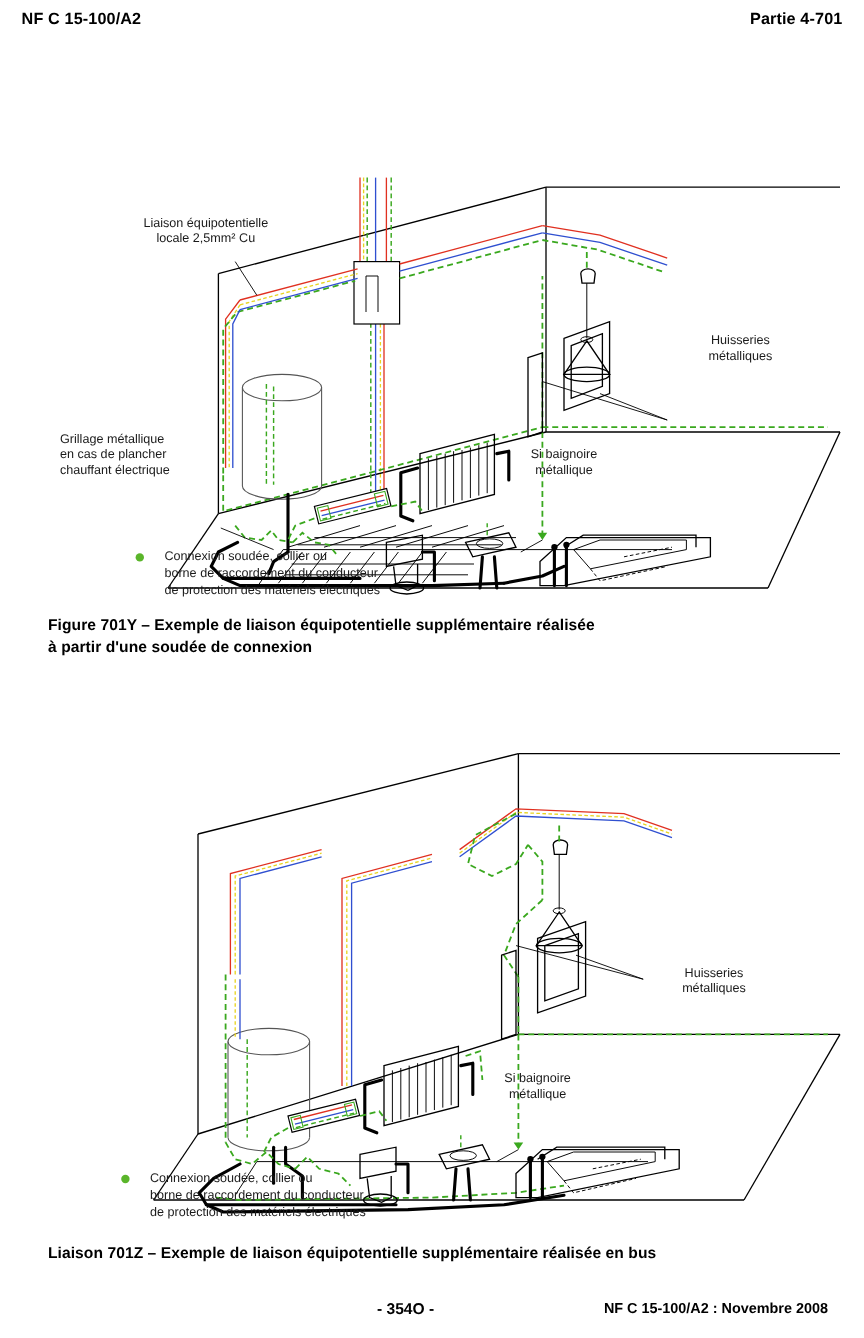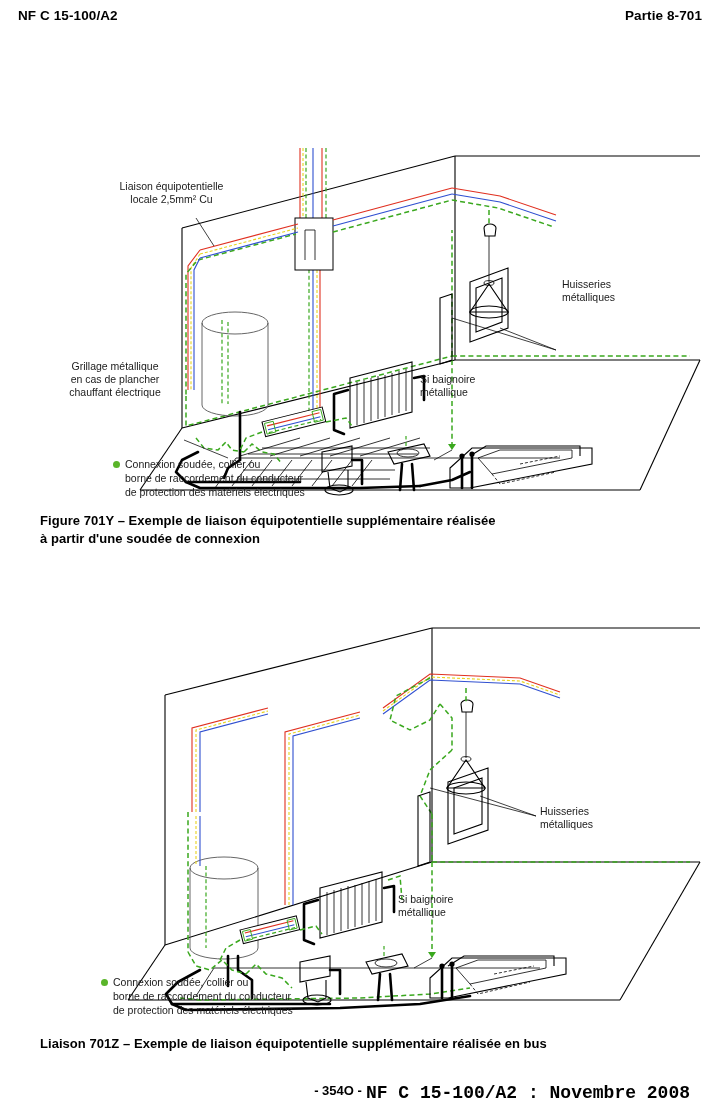--- a/index.html
+++ b/index.html
@@ -58,23 +58,22 @@
     left: 0; right: 0;
     text-align: center;
     font-size: 13px;
     font-weight: 600;
     transform: translateX(-22px);
   }
   .ftr-right {
     position: absolute;
     right: 12px;
     top: 0;
-    font-size: 18px;
+    font-size: 12px;
     font-weight: 600;
-    font-family: Liberation Mono, monospace;
   }
 
   
   .figure-block {
     position: absolute;
     left: 0;
     width: 720px;
   }
   #figure-1 { top: 60px; height: 500px; }
   #figure-2 { top: 600px; height: 470px; }
@@ -102,29 +101,29 @@
 
   
   .callout {
     position: absolute;
     font-size: 10.5px;
     line-height: 1.25;
     color: #1a1a1a;
     white-space: pre-line;
   }
   .callout.center { text-align: center; }
-  .callout.right { text-align: center; }
-  .callout.left { text-align: left; }
+  .callout.right { text-align: left; }
+  .callout.left { text-align: center; }
 
   
   .legend {
     position: absolute;
     display: flex;
     align-items: flex-start;
-    gap: 5px;
+    gap: 17px;
   }
   .legend-bullet {
     width: 7px;
     height: 7px;
     border-radius: 50%;
     margin-top: 3px;
     flex: none;
   }
   .legend-text {
     font-size: 10.5px;
@@ -135,21 +134,21 @@
 
   svg { display: block; }
 </style>
 </head>
 <body>
 
 <div class="page">
 
   <div class="page-header">
     <div class="hdr-left">NF C 15-100/A2</div>
-    <div class="hdr-right">Partie 8-701</div>
+    <div class="hdr-right">Partie 4-701</div>
   </div>
 
   <div class="figure-block" id="figure-1">
     <div class="figure-art">
 
       <svg width="720" height="445" viewBox="0 0 720 445">
         <defs>
           <style>
             .blk { fill:none; stroke:#000; stroke-width:1.1; }
             .blk-thin { fill:none; stroke:#000; stroke-width:0.8; }

